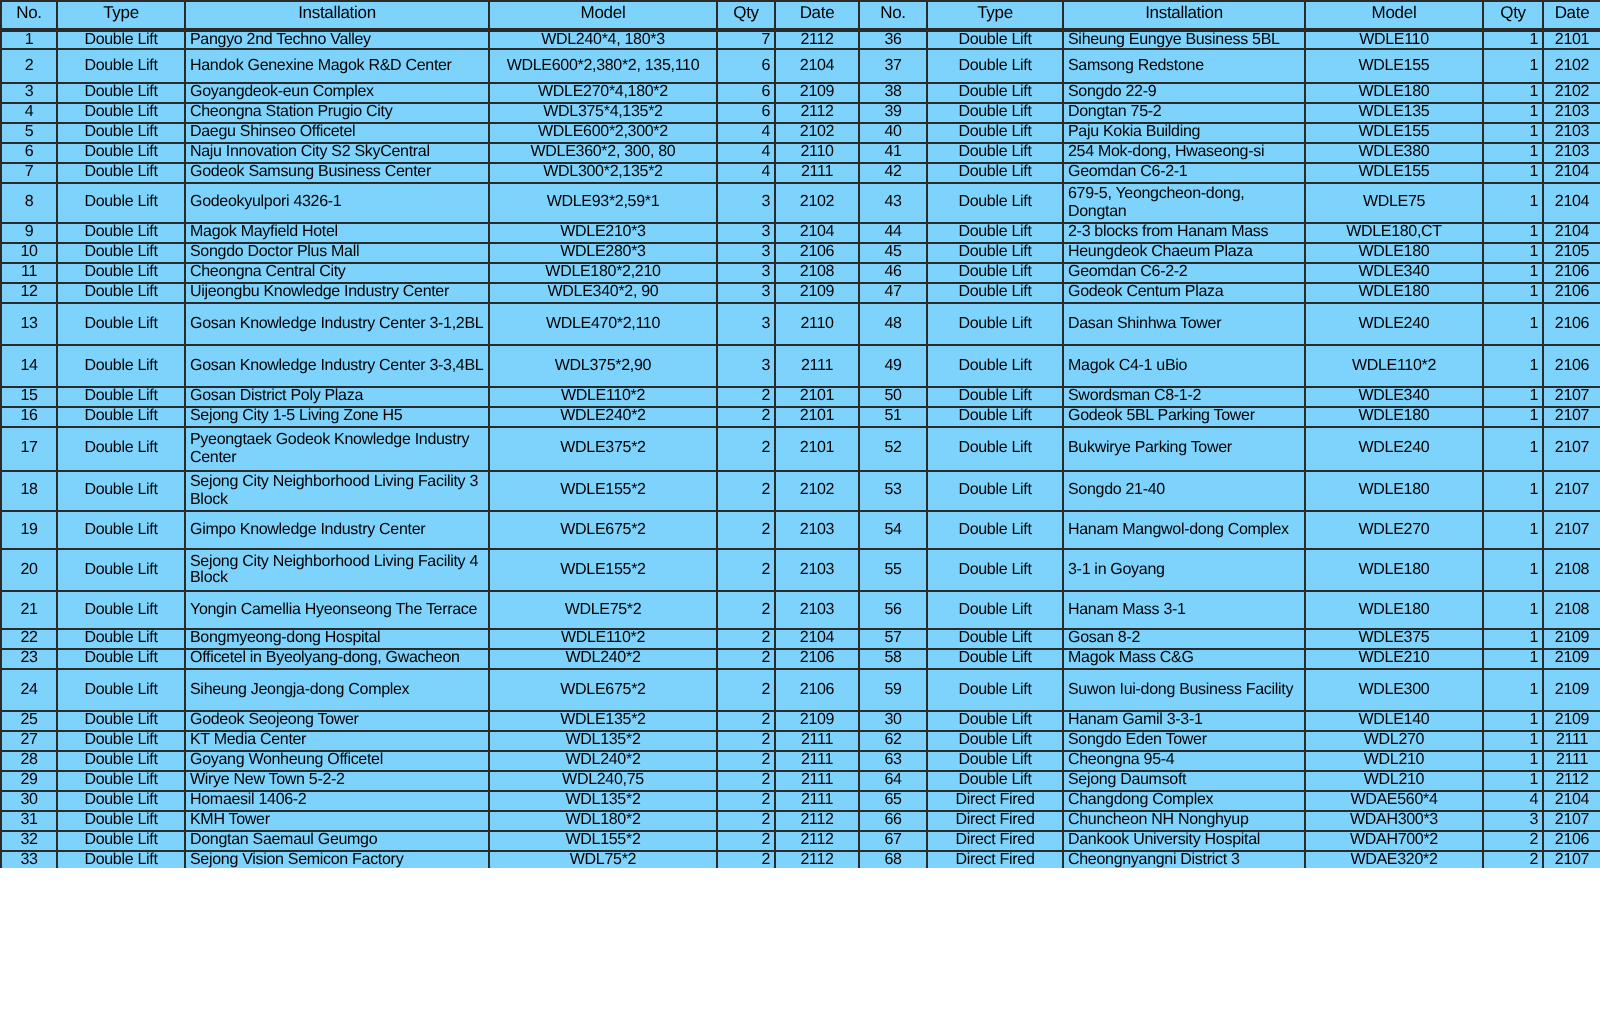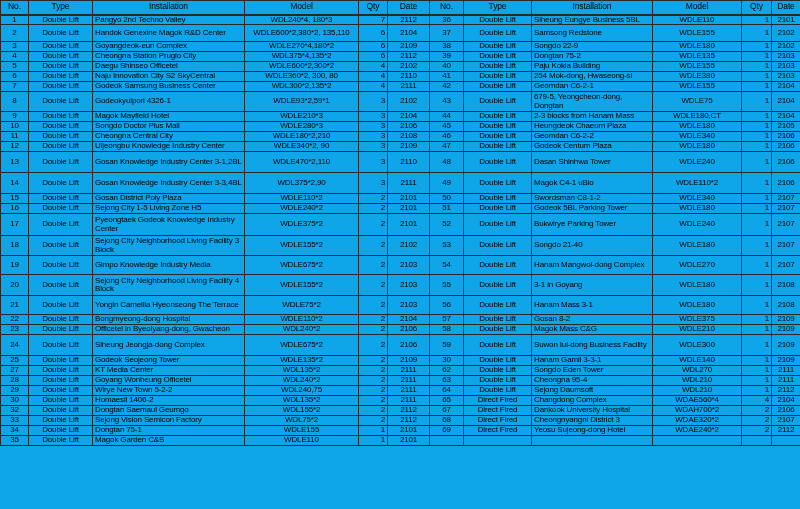--- a/index.html
+++ b/index.html
@@ -1,17 +1,17 @@
 <!DOCTYPE html>
 <html><head>
 <meta charset="utf-8">
 <style>
   html,body{margin:0;padding:0;background:#ffffff;}
   .page{
-    width:800px;height:509px;background:#0ea5e9;overflow:hidden;
+    width:800px;height:434px;background:#7dd3fc;overflow:hidden;
     font-family:"Liberation Sans","DejaVu Sans",sans-serif;
     color:#000;
   }
   table.install{
     border-collapse:collapse;table-layout:fixed;width:800px;
     font-size:8px;letter-spacing:-0.15px;line-height:1.12;
   }
   table.install th,table.install td{
     border:1px solid #2a2a2a;
     padding:0 2px;
@@ -319,21 +319,21 @@
           <td class="col-no divider">53</td>
           <td class="col-type">Double Lift</td>
           <td class="col-installation">Songdo 21-40</td>
           <td class="col-model">WDLE180</td>
           <td class="col-qty">1</td>
           <td class="col-date">2107</td>
         </tr>
         <tr style="height: 19px;">
           <td class="col-no">19</td>
           <td class="col-type">Double Lift</td>
-          <td class="col-installation">Gimpo Knowledge Industry Media</td>
+          <td class="col-installation">Gimpo Knowledge Industry Center</td>
           <td class="col-model">WDLE675*2</td>
           <td class="col-qty">2</td>
           <td class="col-date">2103</td>
           <td class="col-no divider">54</td>
           <td class="col-type">Double Lift</td>
           <td class="col-installation">Hanam Mangwol-dong Complex</td>
           <td class="col-model">WDLE270</td>
           <td class="col-qty">1</td>
           <td class="col-date">2107</td>
         </tr>
@@ -469,20 +469,34 @@
           <td class="col-installation">Homaesil 1406-2</td>
           <td class="col-model">WDL135*2</td>
           <td class="col-qty">2</td>
           <td class="col-date">2111</td>
           <td class="col-no divider">65</td>
           <td class="col-type">Direct Fired</td>
           <td class="col-installation">Changdong Complex</td>
           <td class="col-model">WDAE560*4</td>
           <td class="col-qty">4</td>
           <td class="col-date">2104</td>
+        </tr>
+        <tr style="height: 10px;">
+          <td class="col-no">31</td>
+          <td class="col-type">Double Lift</td>
+          <td class="col-installation">KMH Tower</td>
+          <td class="col-model">WDL180*2</td>
+          <td class="col-qty">2</td>
+          <td class="col-date">2112</td>
+          <td class="col-no divider">66</td>
+          <td class="col-type">Direct Fired</td>
+          <td class="col-installation">Chuncheon NH Nonghyup</td>
+          <td class="col-model">WDAH300*3</td>
+          <td class="col-qty">3</td>
+          <td class="col-date">2107</td>
         </tr>
         <tr style="height: 10px;">
           <td class="col-no">32</td>
           <td class="col-type">Double Lift</td>
           <td class="col-installation">Dongtan Saemaul Geumgo</td>
           <td class="col-model">WDL155*2</td>
           <td class="col-qty">2</td>
           <td class="col-date">2112</td>
           <td class="col-no divider">67</td>
           <td class="col-type">Direct Fired</td>

